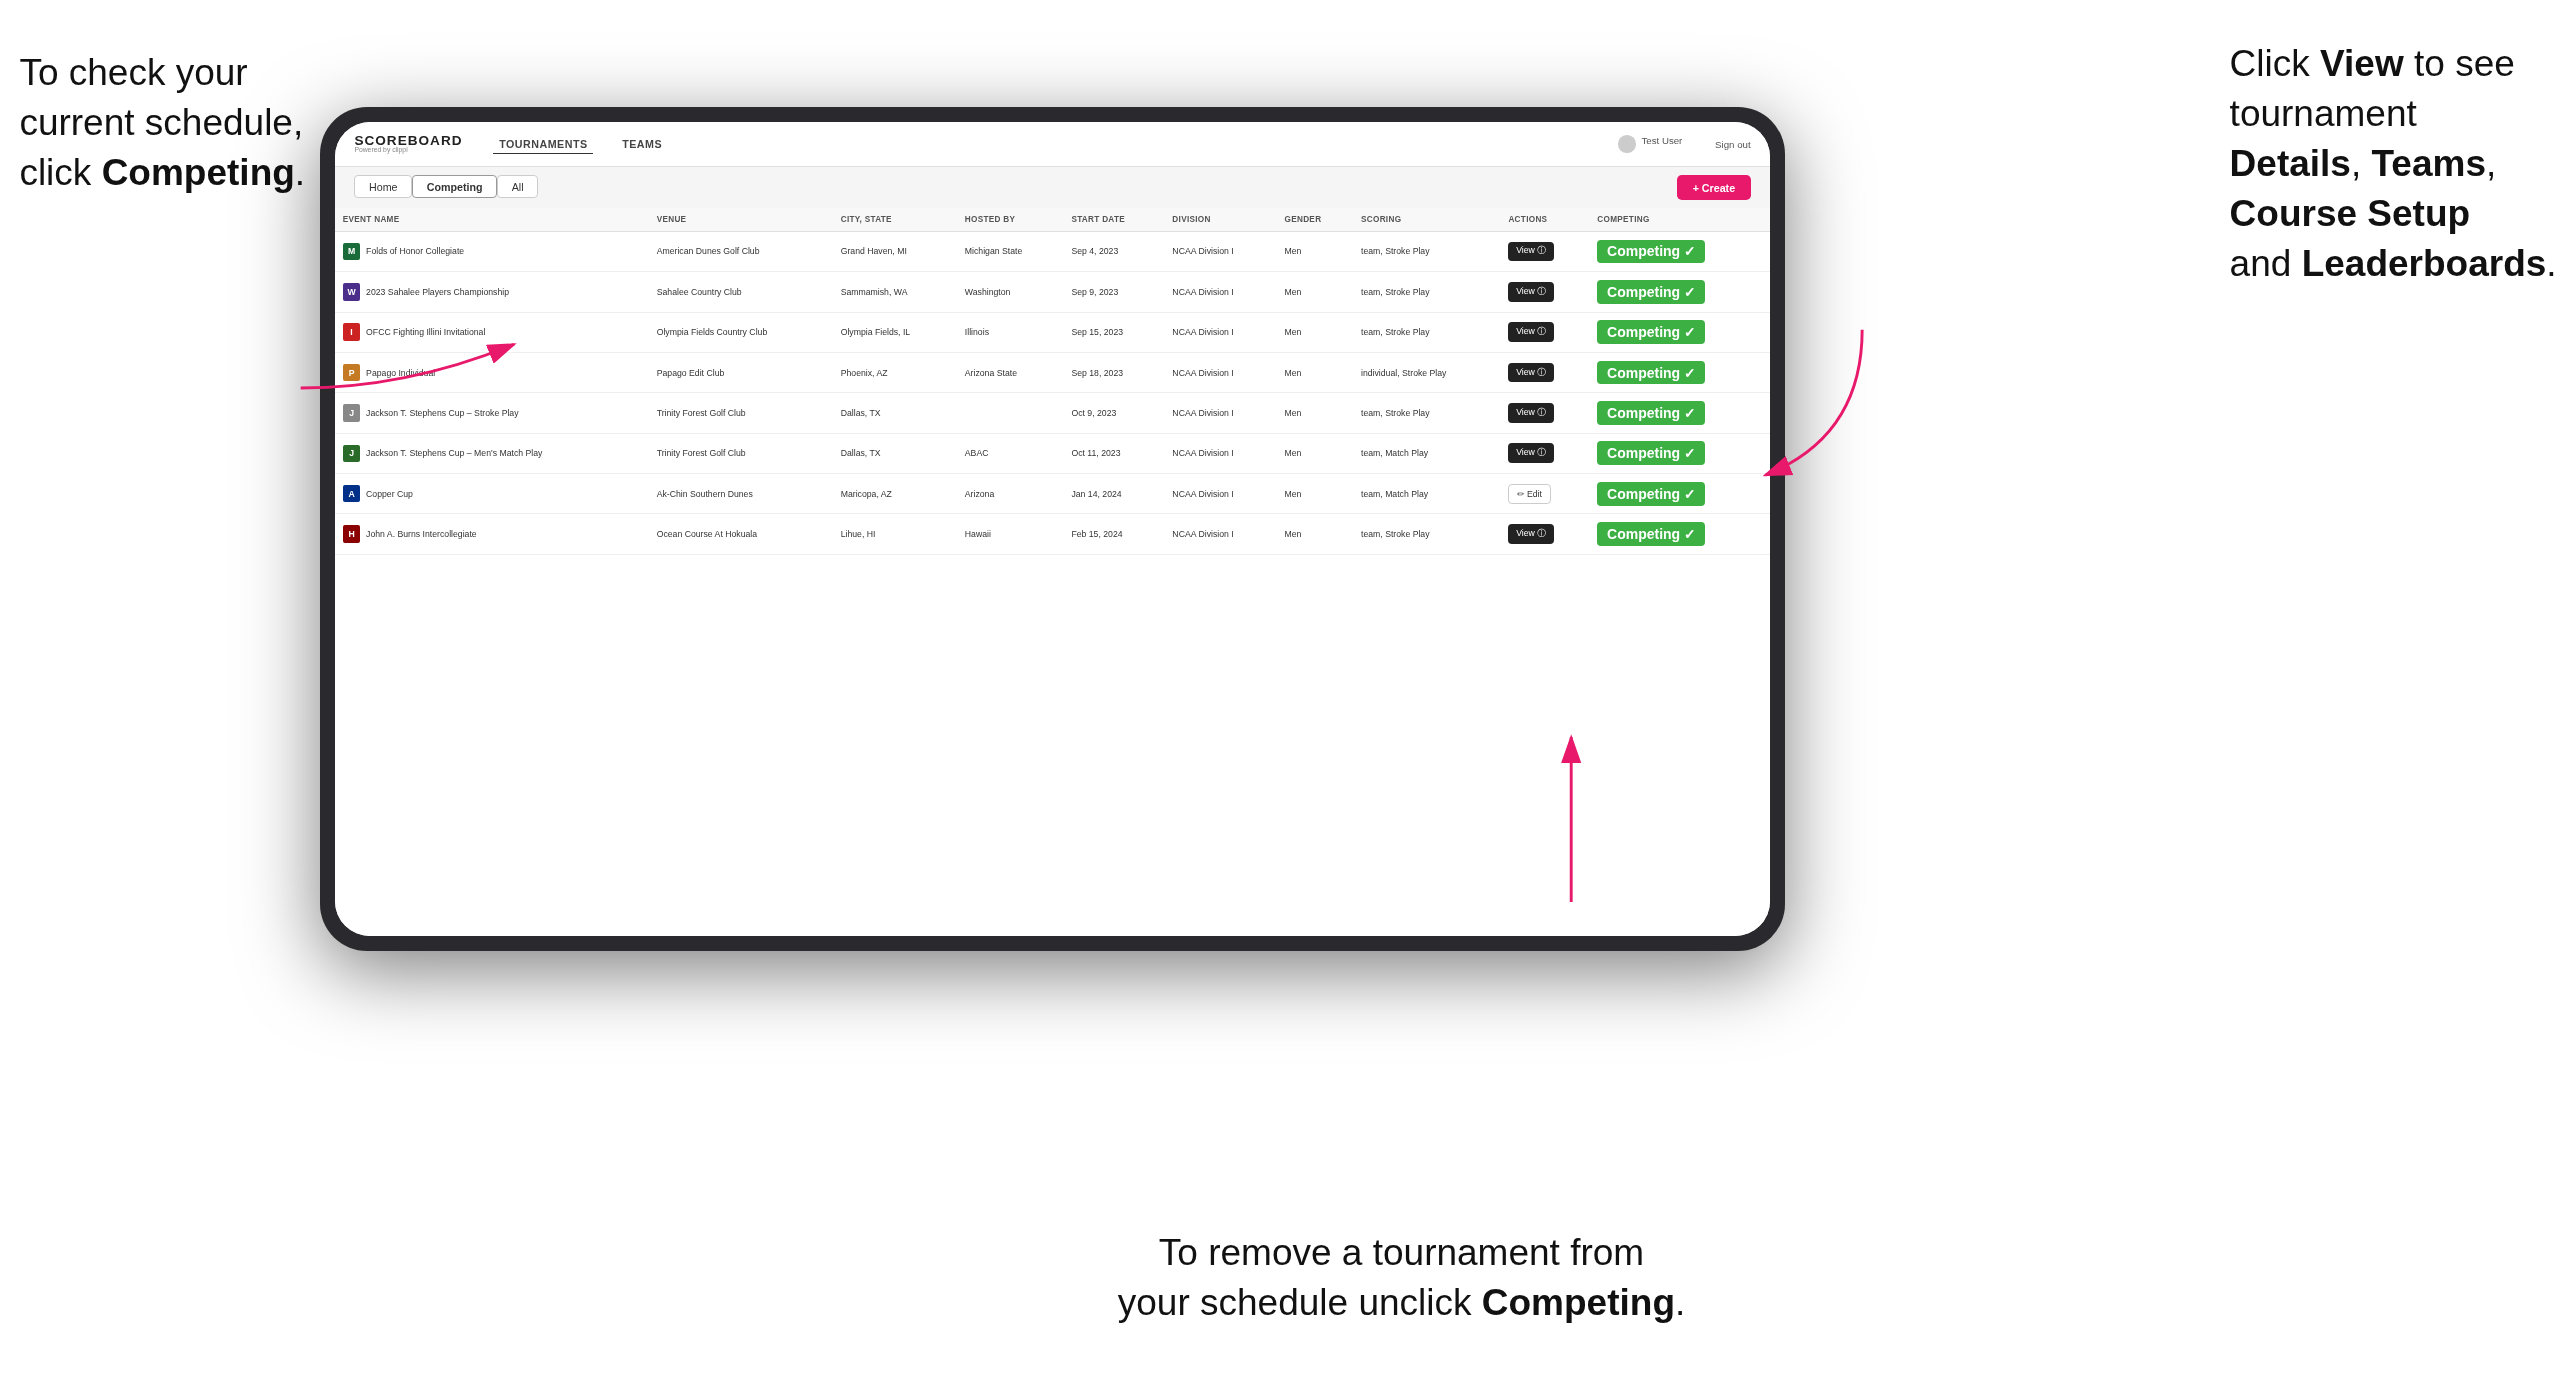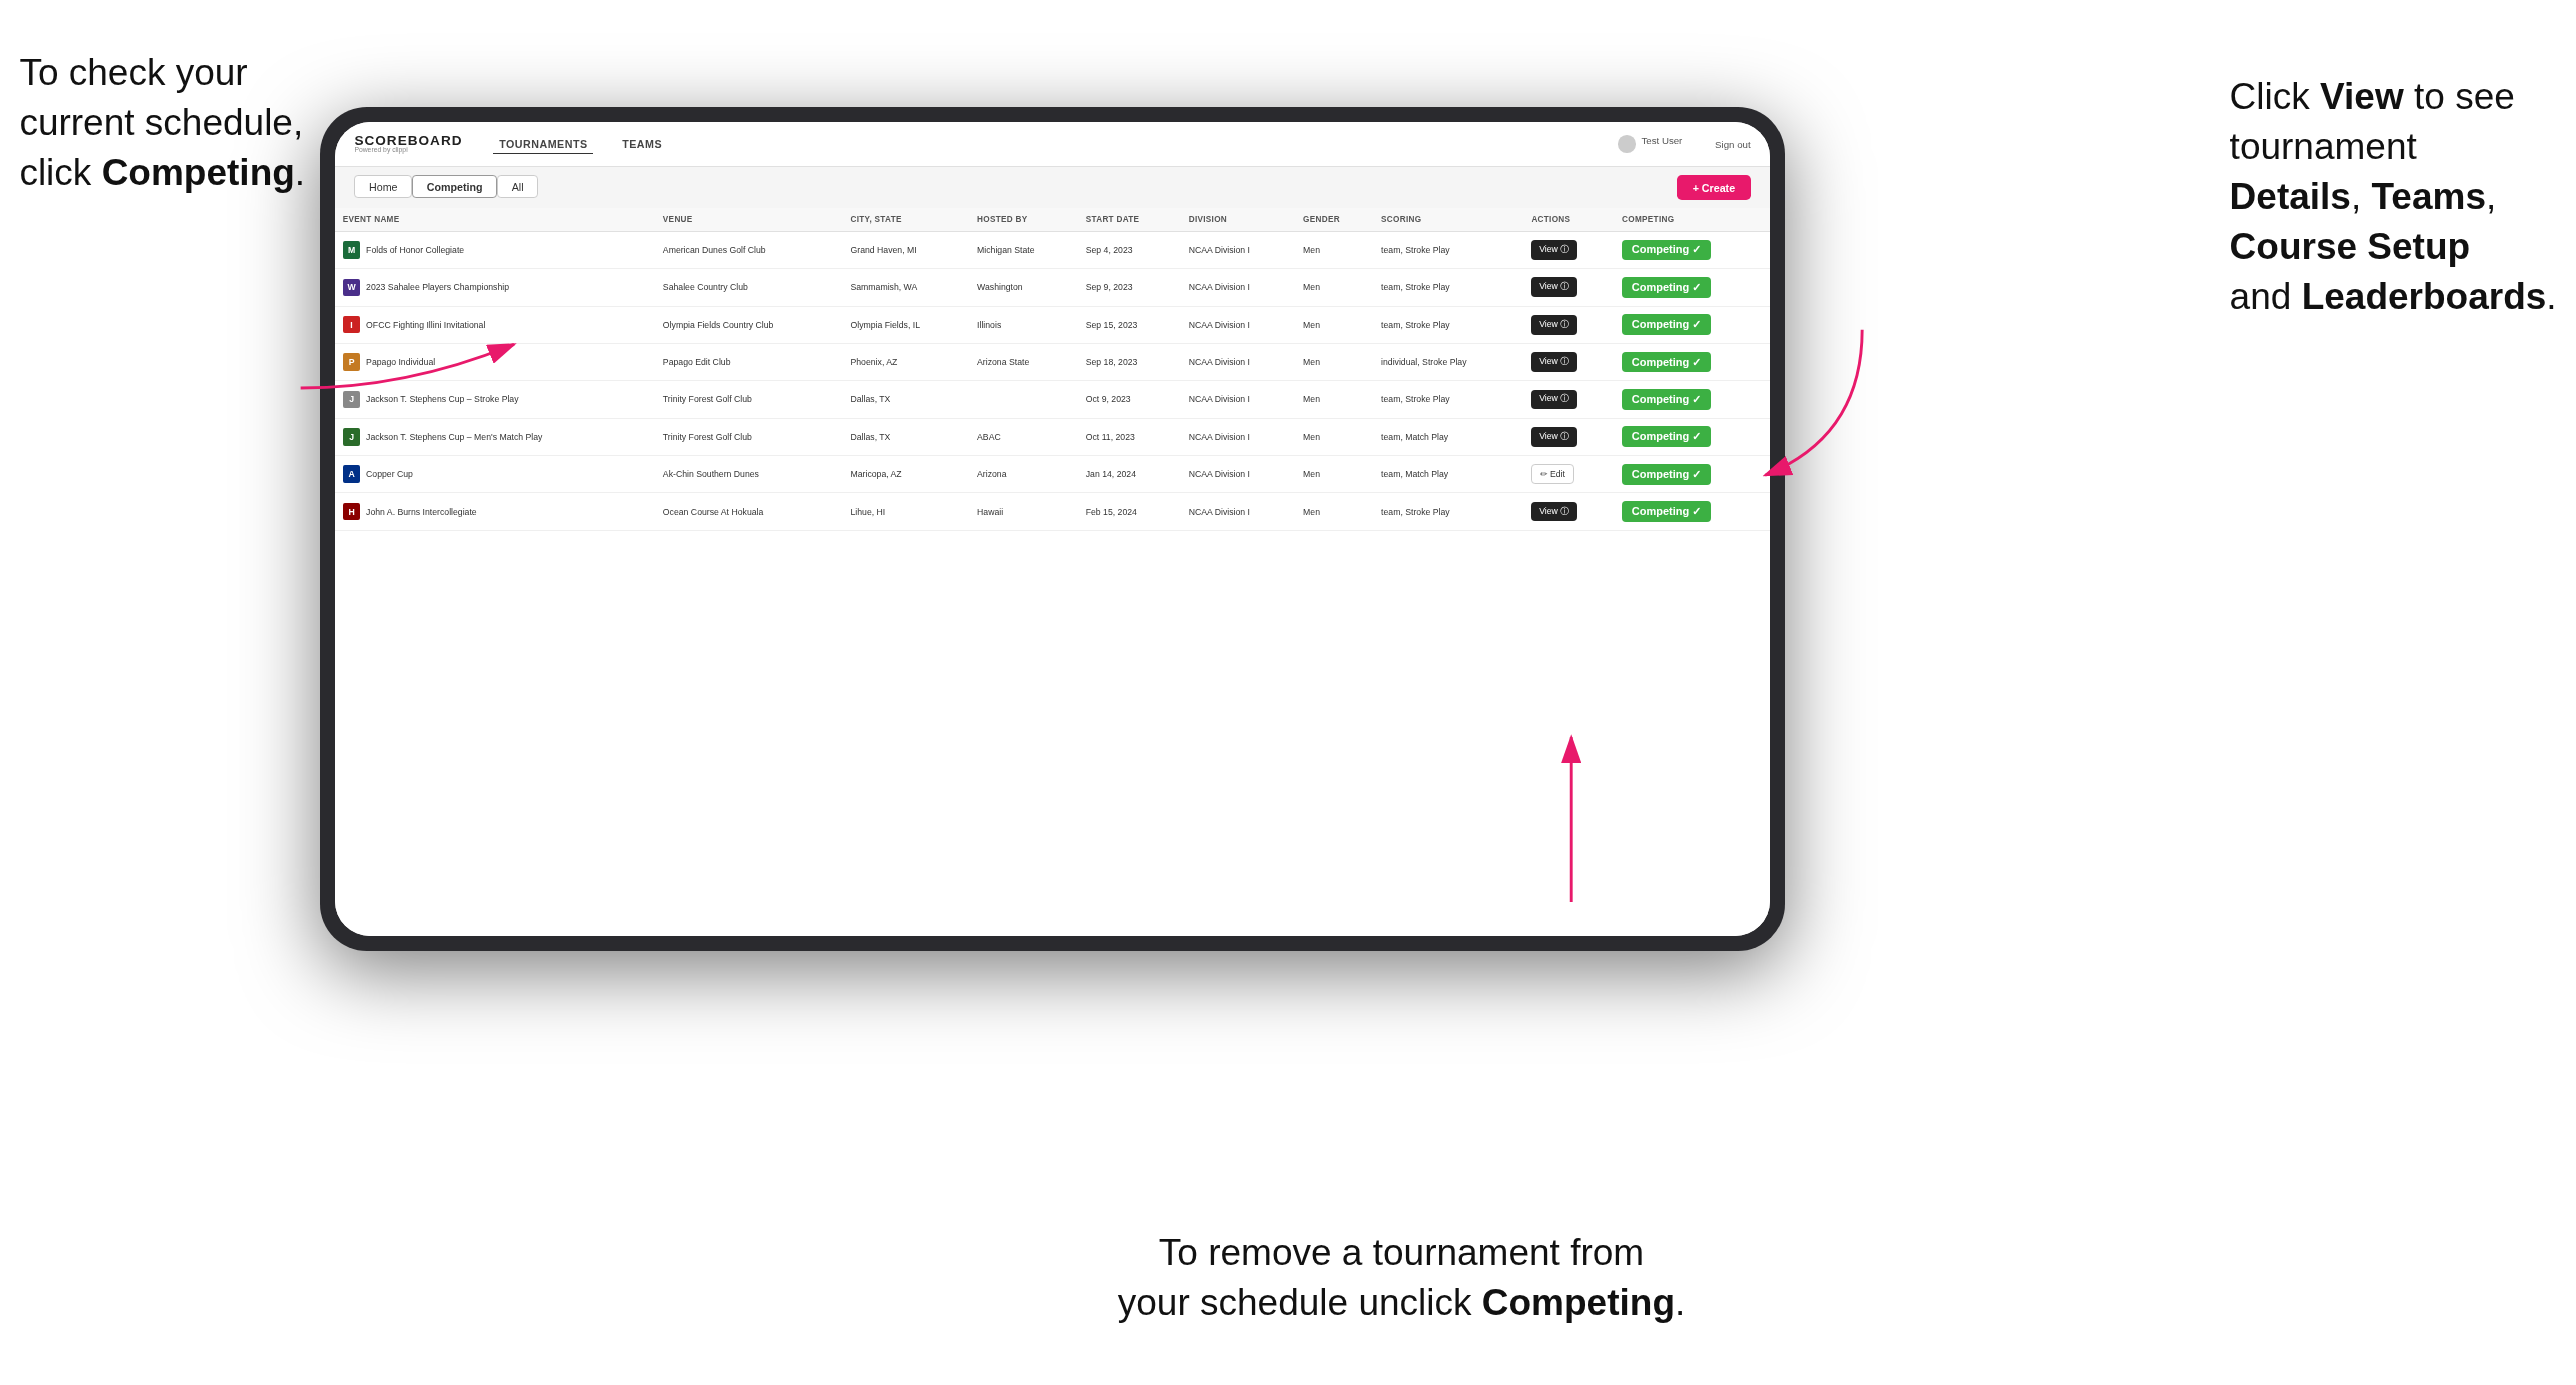--- a/index.html
+++ b/index.html
@@ -26,21 +26,20 @@
 
     .annotation-top-right {
       position: absolute;
       top: 39px;
       right: 19.4px;
       font-size: 37px;
       line-height: 1.35;
       color: #111;
       max-width: 407px;
       text-align: left;
-      margin-top: 33px;
     }
     .annotation-top-right strong { font-weight: 900; }
 
     .annotation-bottom {
       position: absolute;
       bottom: 58px;
       left: 50%;
       transform: translateX(-30%);
       font-size: 37px;
       line-height: 1.35;
@@ -234,21 +233,21 @@
       align-items: center;
       gap: 3.9px;
       white-space: nowrap;
     }
     .competing-btn {
       background: #3cb043;
       color: #fff;
       border: none;
       border-radius: 3.9px;
       padding: 3.9px 9.7px;
-      font-size: 11px;
+      font-size: 14px;
       font-weight: 600;
       cursor: pointer;
       display: flex;
       align-items: center;
       gap: 3.9px;
       white-space: nowrap;
     }
 
     
     .arrows-svg {

